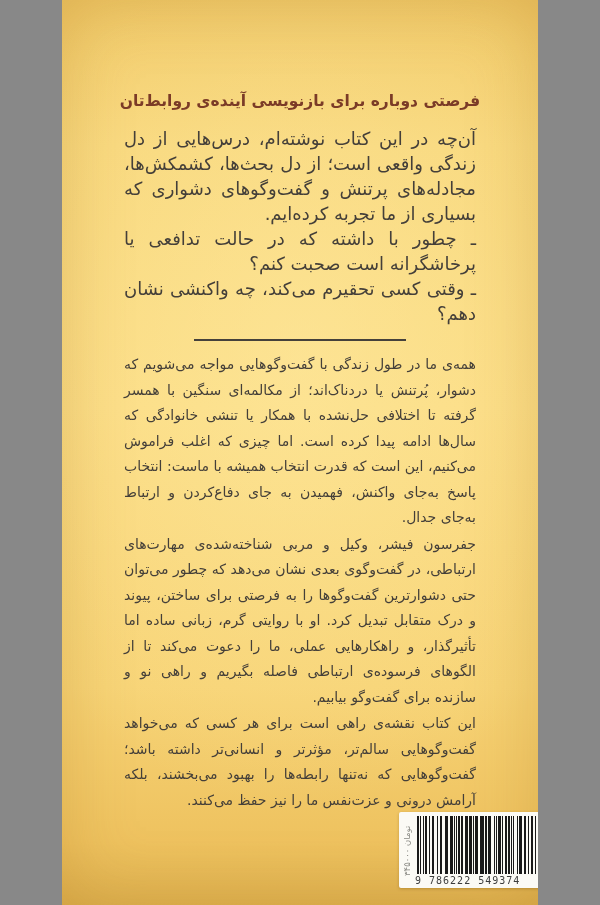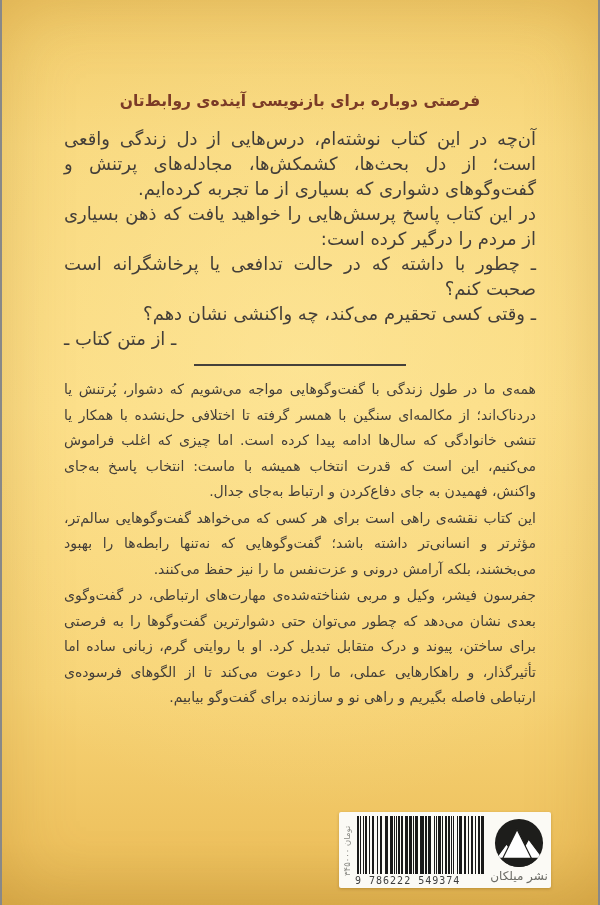--- a/index.html
+++ b/index.html
@@ -1,18 +1,18 @@
 <!DOCTYPE html>
 <html lang="fa" style="--title-color: #7b3b27; --body-color: #443f39;"><head>
 <meta charset="utf-8">
 <style>
   html,body{margin:0;padding:0;background:#888;}
   .cover{
     position:relative;
-    width:596px;height:905px;
+    width:476px;height:905px;
     margin:0 auto;
     overflow:hidden;
     font-family:"DejaVu Sans",sans-serif;
     background:
       radial-gradient(120% 80% at 50% 40%, rgba(255,238,170,0.45), rgba(255,255,255,0) 62%),
       linear-gradient(180deg,#f1ca69 0%,#f8d77b 16%,#fbdb81 45%,#f7d375 76%,#eec25f 93%,#dfb352 100%);
     box-shadow:inset 0 0 70px rgba(170,110,20,0.28);
   }
   .tagline{
     padding-top:92px;
@@ -111,32 +111,30 @@
 </style>
 </head>
 <body>
 
 <div class="cover">
 
   <div class="tagline">فرصتی دوباره برای بازنویسی آینده‌ی روابط‌تان</div>
 
   <div class="text-block block-top">
     <p class="para">آن‌چه در این کتاب نوشته‌ام، درس‌هایی از دل زندگی واقعی است؛ از دل بحث‌ها، کشمکش‌ها، مجادله‌های پرتنش و گفت‌وگوهای دشواری که بسیاری از ما تجربه کرده‌ایم.</p>
-    <p class="para">در این کتاب پاسخ پرسش‌هایی را خواهید یافت که ذهن بسیاری از مردم را درگیر کرده است:</p>
     <div class="question">ـ چطور با داشته که در حالت تدافعی یا پرخاشگرانه است صحبت کنم؟</div>
     <div class="question">ـ وقتی کسی تحقیرم می‌کند، چه واکنشی نشان دهم؟</div>
-    <div class="attribution">ـ از متن کتاب ـ</div>
   </div>
 
   <hr class="divider">
 
   <div class="text-block block-bottom">
     <p class="para">همه‌ی ما در طول زندگی با گفت‌وگوهایی مواجه می‌شویم که دشوار، پُرتنش یا دردناک‌اند؛ از مکالمه‌ای سنگین با همسر گرفته تا اختلافی حل‌نشده با همکار یا تنشی خانوادگی که سال‌ها ادامه پیدا کرده است. اما چیزی که اغلب فراموش می‌کنیم، این است که قدرت انتخاب همیشه با ماست: انتخاب پاسخ به‌جای واکنش، فهمیدن به جای دفاع‌کردن و ارتباط به‌جای جدال.</p>
+    <p class="para">جفرسون فیشر، وکیل و مربی شناخته‌شده‌ی مهارت‌های ارتباطی، در گفت‌وگوی بعدی نشان می‌دهد که چطور می‌توان حتی دشوارترین گفت‌وگوها را به فرصتی برای ساختن، پیوند و درک متقابل تبدیل کرد. او با روایتی گرم، زبانی ساده اما تأثیرگذار، و راهکارهایی عملی، ما را دعوت می‌کند تا از الگوهای فرسوده‌ی ارتباطی فاصله بگیریم و راهی نو و سازنده برای گفت‌وگو بیابیم.</p>
     <p class="para">این کتاب نقشه‌ی راهی است برای هر کسی که می‌خواهد گفت‌وگوهایی سالم‌تر، مؤثرتر و انسانی‌تر داشته باشد؛ گفت‌وگوهایی که نه‌تنها رابطه‌ها را بهبود می‌بخشند، بلکه آرامش درونی و عزت‌نفس ما را نیز حفظ می‌کنند.</p>
-    <p class="para">جفرسون فیشر، وکیل و مربی شناخته‌شده‌ی مهارت‌های ارتباطی، در گفت‌وگوی بعدی نشان می‌دهد که چطور می‌توان حتی دشوارترین گفت‌وگوها را به فرصتی برای ساختن، پیوند و درک متقابل تبدیل کرد. او با روایتی گرم، زبانی ساده اما تأثیرگذار، و راهکارهایی عملی، ما را دعوت می‌کند تا از الگوهای فرسوده‌ی ارتباطی فاصله بگیریم و راهی نو و سازنده برای گفت‌وگو بیابیم.</p>
   </div>
 
   <div class="sticker">
     <div class="price-vertical">۳۴۵۰۰۰ تومان</div>
     <div class="barcode">
       <div class="barcode-bars">
           <div class="bar" style="width: 2px; margin-right: 1px;"></div>
           <div class="bar" style="width: 1px; margin-right: 2px;"></div>
           <div class="bar" style="width: 1px; margin-right: 1px;"></div>
           <div class="bar" style="width: 2px; margin-right: 2px;"></div>

